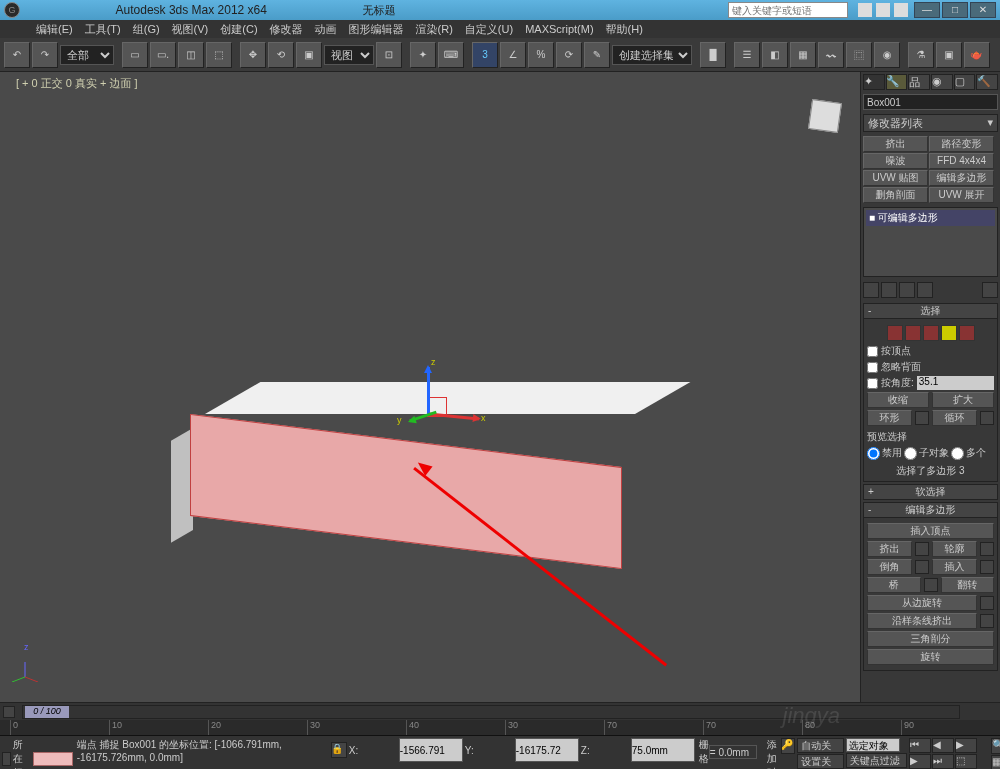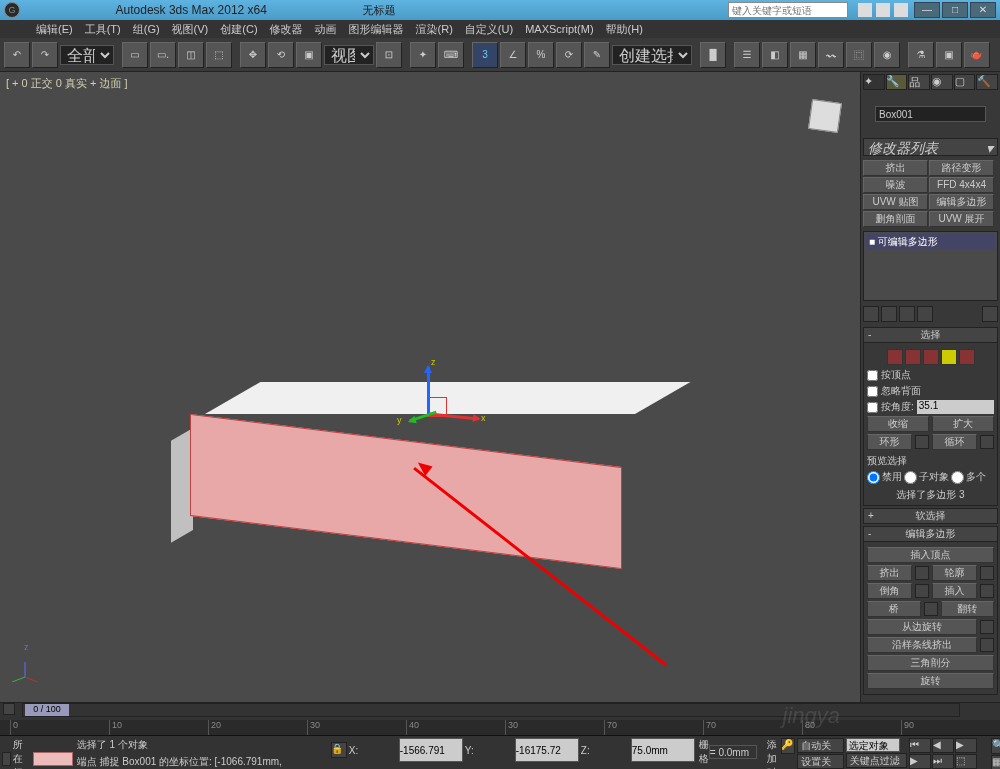--- a/index.html
+++ b/index.html
@@ -17,28 +17,28 @@
 .titlebar .tb-icons span{ width:14px; height:14px; background:#ddd; display:inline-block; }
 
 
 .menubar { height:18px; background:#333; display:flex; align-items:center; padding-left:30px; }
 .menubar span { padding:0 6px; font-size:11px; color:#ccc; cursor:default; }
 
 
 .toolbar { height:34px; background:#3a3a3a; border-bottom:1px solid #222; display:flex; align-items:center; padding:0 4px; gap:2px; }
 .tbtn { width:26px; height:26px; background:#555; border:1px solid #222; border-top-color:#666; border-left-color:#666; display:flex; align-items:center; justify-content:center; font-size:10px; color:#ccc;}
 .tsep { width:4px; height:26px; }
-.tselect { height:20px; background:#222; border:1px solid #555; color:#ccc; font-size:16px; padding:0 2px;}
+.tselect { height:20px; background:#222; border:1px solid #555; color:#ccc; font-size:11px; padding:0 2px;}
 
 
 .main { display:flex; height:630px; }
 
 
 .viewport { flex:1; background:#4a4a4a; position:relative; overflow:hidden; }
-.vp-label { position:absolute; top:4px; left:6px; color:#d0d0b0; font-size:11px; }
+.vp-label { position:absolute; top:4px; left:16px; color:#d0d0b0; font-size:11px; }
 .viewcube { position:absolute; top:25px; right:12px; width:46px; height:46px; }
 .viewcube .cube { width:30px; height:30px; margin:4px auto; background:#ddd; border:1px solid #888; transform:rotate(8deg);}
 .axis-ind { position:absolute; bottom:20px; left:10px; width:40px; height:40px; }
 .axis-ind .z { position:absolute; left:14px; top:0; color:#66f; font-size:9px;}
 .axis-ind .xy { position:absolute; left:0; bottom:0; width:30px; height:20px; }
 
 
 .box3d { position:absolute; top:310px; left:175px; width:460px; height:180px; }
 .box-top { position:absolute; top:0; left:30px; width:430px; height:32px; background:#f0f0f0; transform:skewX(-60deg); transform-origin:0 100%;}
 .box-front { position:absolute; top:32px; left:15px; width:432px; height:102px; background:#e8a8a8; border:1px solid #c04040; transform:skewY(7deg); transform-origin:0 0;}
@@ -54,23 +54,23 @@
 .gizmo .sq{ position:absolute; left:18px; top:-10px; width:20px; height:20px; border:1px solid #d33;}
 .gizmo .lbl{position:absolute;font-size:9px;color:#cc0;}
 .arrow-ann { position:absolute; top:395px; left:415px; width:260px; height:200px; }
 .arrow-line { position:absolute; width:320px; height:3px; background:#e00; transform:rotate(38deg); transform-origin:0 0;}
 .arrow-head { position:absolute; left:-4px; top:-8px; border:6px solid transparent; border-right:14px solid #e00; transform:rotate(38deg);}
 
 
 .cmdpanel { width:140px; background:#383838; border-left:1px solid #222; display:flex; flex-direction:column; overflow:hidden;}
 .cmd-tabs { height:20px; display:flex; gap:1px; padding:2px;}
 .cmd-tabs div{ flex:1; height:16px; background:#444; border:1px solid #222;}
-.cmd-name { margin:14px;border-radius:7px; }
+.cmd-name { margin:2px;border-radius:7px; }
 .cmd-name input{ width:100%; height:16px; background:#222; border:1px solid #555; color:#ccc; font-size:10px; padding:0 3px;}
-.cmd-drop { margin:2px; height:18px; background:#444; border:1px solid #222; font-size:14px; padding:1px 4px; position:relative;font-style:italic;}
+.cmd-drop { margin:2px; height:18px; background:#444; border:1px solid #222; font-size:11px; padding:1px 4px; position:relative;}
 .cmd-drop::after{content:'▾'; position:absolute; right:4px;}
 .mod-btns { display:flex; flex-wrap:wrap; gap:1px; margin:2px;}
 .mod-btns div{ width:65px; height:16px; background:#555; border:1px solid #333; border-top-color:#666; border-left-color:#666; font-size:10px; text-align:center; line-height:14px;}
 .mod-stack { margin:2px; height:70px; background:#4a4a4a; border:1px solid #222; padding:2px;}
 .mod-item { background:#446; color:#fff; padding:1px 3px; font-size:10px;}
 .mod-tool { margin:2px; height:18px; display:flex; gap:2px; align-items:center;}
 .mod-tool div{width:16px;height:16px;background:#444;border:1px solid #222;}
 .roll-head { height:16px; background:#444; border:1px solid #222; margin:2px 2px 0 2px; font-size:10px; text-align:center; line-height:14px; position:relative;}
 .roll-head .pm{position:absolute;left:4px;}
 .roll-body { margin:0 2px; padding:3px; background:#383838; border:1px solid #222; border-top:none; font-size:10px;}
@@ -83,21 +83,21 @@
 .sel-icons div{ width:16px; height:16px; border:1px solid #333;}
 .sel-icons .vert{background:#833;}
 .sel-icons .edge{background:#833;}
 .sel-icons .bord{background:#833;}
 .sel-icons .poly{background:#cc0;}
 .sel-icons .elem{background:#833;}
 .radio-row{display:flex;gap:2px;margin:2px 0;font-size:10px;align-items:center;}
 .radio-row input{margin:0;}
 
 
-.timeline { height:18px; background:#333; display:flex; font-size:10px; position:relative; border-top:1px solid #222;}
+.timeline { height:18px; background:#333; display:flex; align-items:center; font-size:10px; position:relative; border-top:1px solid #222;font-style:italic;}
 .time-slider{ flex:1; height:14px; background:#333; margin:0 40px 0 4px; position:relative; border:1px solid #222;}
 .time-handle{ position:absolute; left:2px; top:0; width:44px; height:12px; background:#99b; font-size:9px; text-align:center; color:#000;}
 .ruler{ height:16px; background:#2a2a2a; display:flex; font-size:9px; color:#888; padding-left:10px; border-bottom:1px solid #111;}
 .ruler span{ flex:1; border-left:1px solid #555; padding-left:2px;}
 
 .status { height:36px; background:#333; display:flex; align-items:flex-start; font-size:10px; gap:4px; padding:2px;}
 .status .prompt{ display:flex; align-items:center; gap:2px;}
 .status .prompt input{ width:40px; height:14px; background:#ebb; border:1px solid #a66; font-size:10px;}
 .status .info{ flex:0 0 250px; display:flex; flex-direction:column; gap:2px;}
 .status .info div{height:15px;}
@@ -363,21 +363,20 @@
     <span>90</span>
 </div>
 
 <div class="status">
   <div class="prompt">
     <div style="width:14px;height:14px;background:#444;border:1px solid #222"></div>
     <span>所在行:</span>
     <input style="">
   </div>
   <div class="info">
-    <div>选择了 1 个对象</div>
     <div>端点 捕捉 Box001 的坐标位置: [-1066.791mm, -16175.726mm, 0.0mm]</div>
   </div>
   <div class="coords">
     <div class="lock">🔒</div>
     <div class="fld">
         <span>X:</span>
         <input value="-1566.791" style="">
       </div>
     <div class="fld">
         <span>Y:</span>

